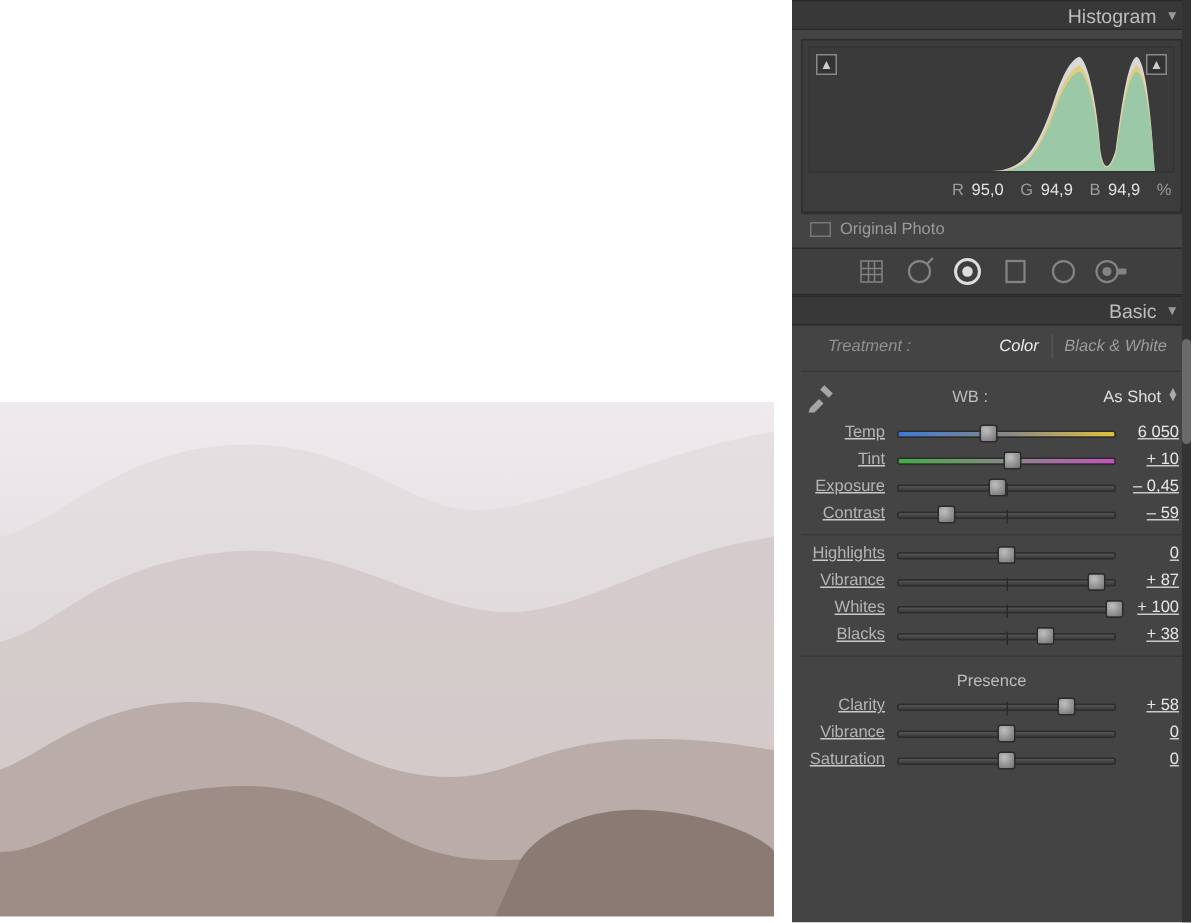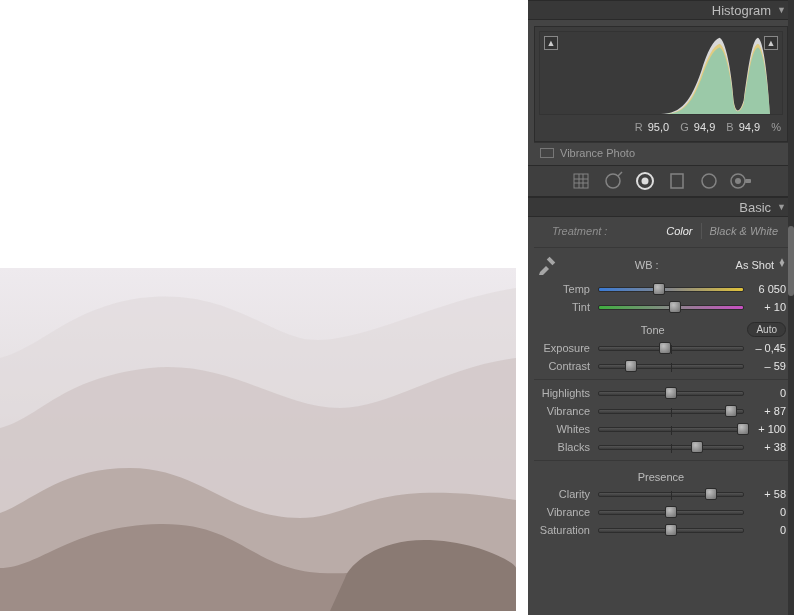--- a/index.html
+++ b/index.html
@@ -109,21 +109,21 @@
   .treat-opt { padding: 2px 8px; color: #9c9c9c; }
   .treat-opt.sel { color: #eaeaea; }
   .treat-sep { width:1px; background:#555; }
 
   .wb-row { display:flex; align-items:center; padding: 2px 8px 4px 8px; gap:21px; }
   .dropper { width: 22px; height: 22px; opacity:.8; }
   .wb-label { flex:1; text-align:center; color:#bdbdbd; font-size:11px; }
   .wb-sel { color:#e0e0e0; font-size:11px; display:flex; align-items:flex-start; gap:4px; }
   .wb-sel .arrows { font-size:8px; color:#aaa; line-height:4px; display:flex; flex-direction:column; }
 
-  .slider-row { display:flex; align-items:center; padding: 2px 8px; height: 18px; }
+  .slider-row { display:flex; align-items:flex-start; padding: 2px 8px; height: 18px; text-decoration: underline; }
   .slider-row .s-label { flex: 0 0 62px; text-align:right; padding-right:8px; color:#b5b5b5; font-size:11px; }
   .slider-row .s-track-wrap { flex: 1; position:relative; height: 14px; display:flex; align-items:center; }
   .slider-row .s-track {
     height: 5px; width: 100%;
     background: linear-gradient(to bottom, #555, #3a3a3a);
     border: 1px solid #2d2d2d; border-radius: 2px;
     position: relative;
   }
   .slider-row .s-track.temp { background: linear-gradient(to right, #3b7bd6, #888, #e0c23a); }
   .slider-row .s-track.tint { background: linear-gradient(to right, #3fae3f, #888, #c84fc2); }
@@ -182,21 +182,21 @@
         <span class="val">95,0</span>
         <span class="lab">G</span>
         <span class="val">94,9</span>
         <span class="lab">B</span>
         <span class="val">94,9</span>
         <span class="lab">%</span>
       </div>
     </div>
     <div class="orig-row">
       <span class="orig-box"></span>
-      <span>Vibrance Photo</span>
+      <span>Original Photo</span>
     </div>
   </div>
 
   <div class="tool-row">
     <div class="tool">
       <svg width="20" height="20" viewBox="0 0 20 20">
           <rect x="3" y="3" width="14" height="14" fill="none" stroke="#bbb" stroke-width="1"></rect>
           <line x1="3" y1="8" x2="17" y2="8" stroke="#bbb"></line>
           <line x1="3" y1="12" x2="17" y2="12" stroke="#bbb"></line>
           <line x1="8" y1="3" x2="8" y2="17" stroke="#bbb"></line>
@@ -278,25 +278,20 @@
   <div class="slider-row">
     <span class="s-label">Tint</span>
     <span class="s-track-wrap">
         <span class="s-track tint">
           <span class="s-thumb" style="left:53%"></span>
         </span>
       </span>
     <span class="s-val">+ 10</span>
   </div>
 
-  <div class="sub-hdr">
-    <span style="width:22px"></span>
-    <span class="t">Tone</span>
-    <span class="auto-btn">Auto</span>
-  </div>
 
   <div class="slider-row">
     <span class="s-label">Exposure</span>
     <span class="s-track-wrap">
         <span class="s-track">
           <span class="tick"></span>
           <span class="s-thumb" style="left:46%"></span>
         </span>
       </span>
     <span class="s-val">– 0,45</span>

